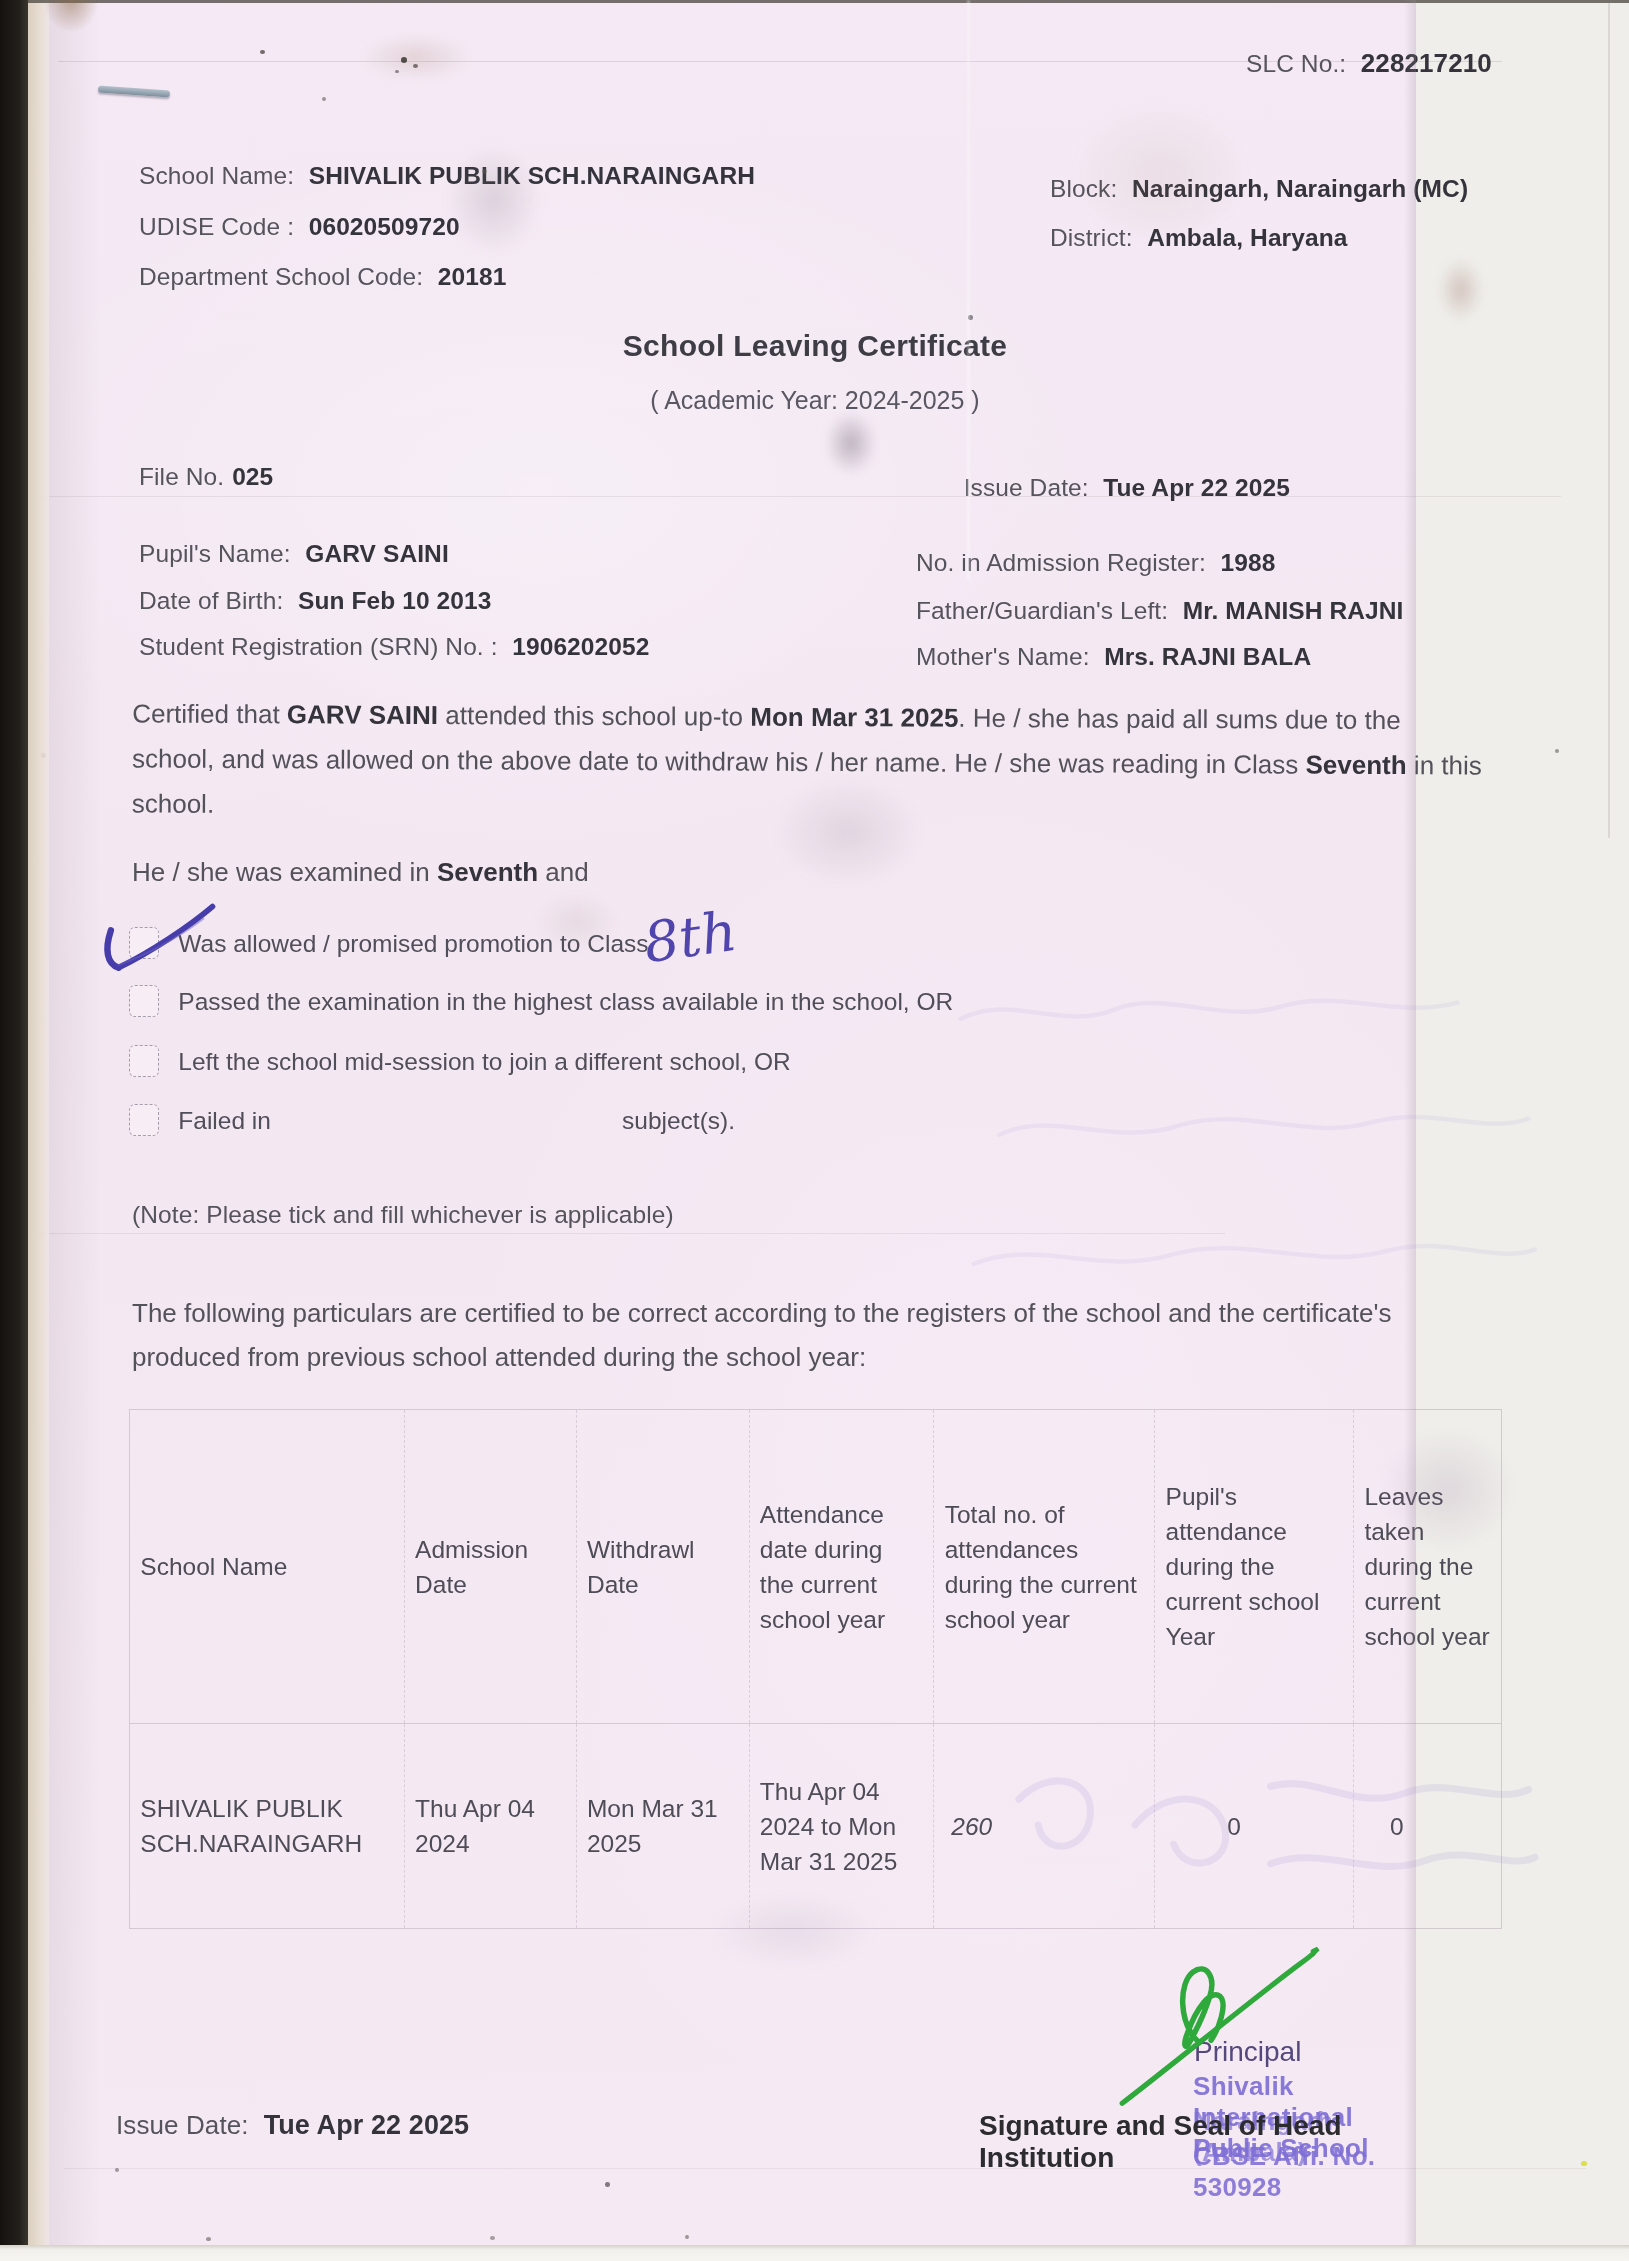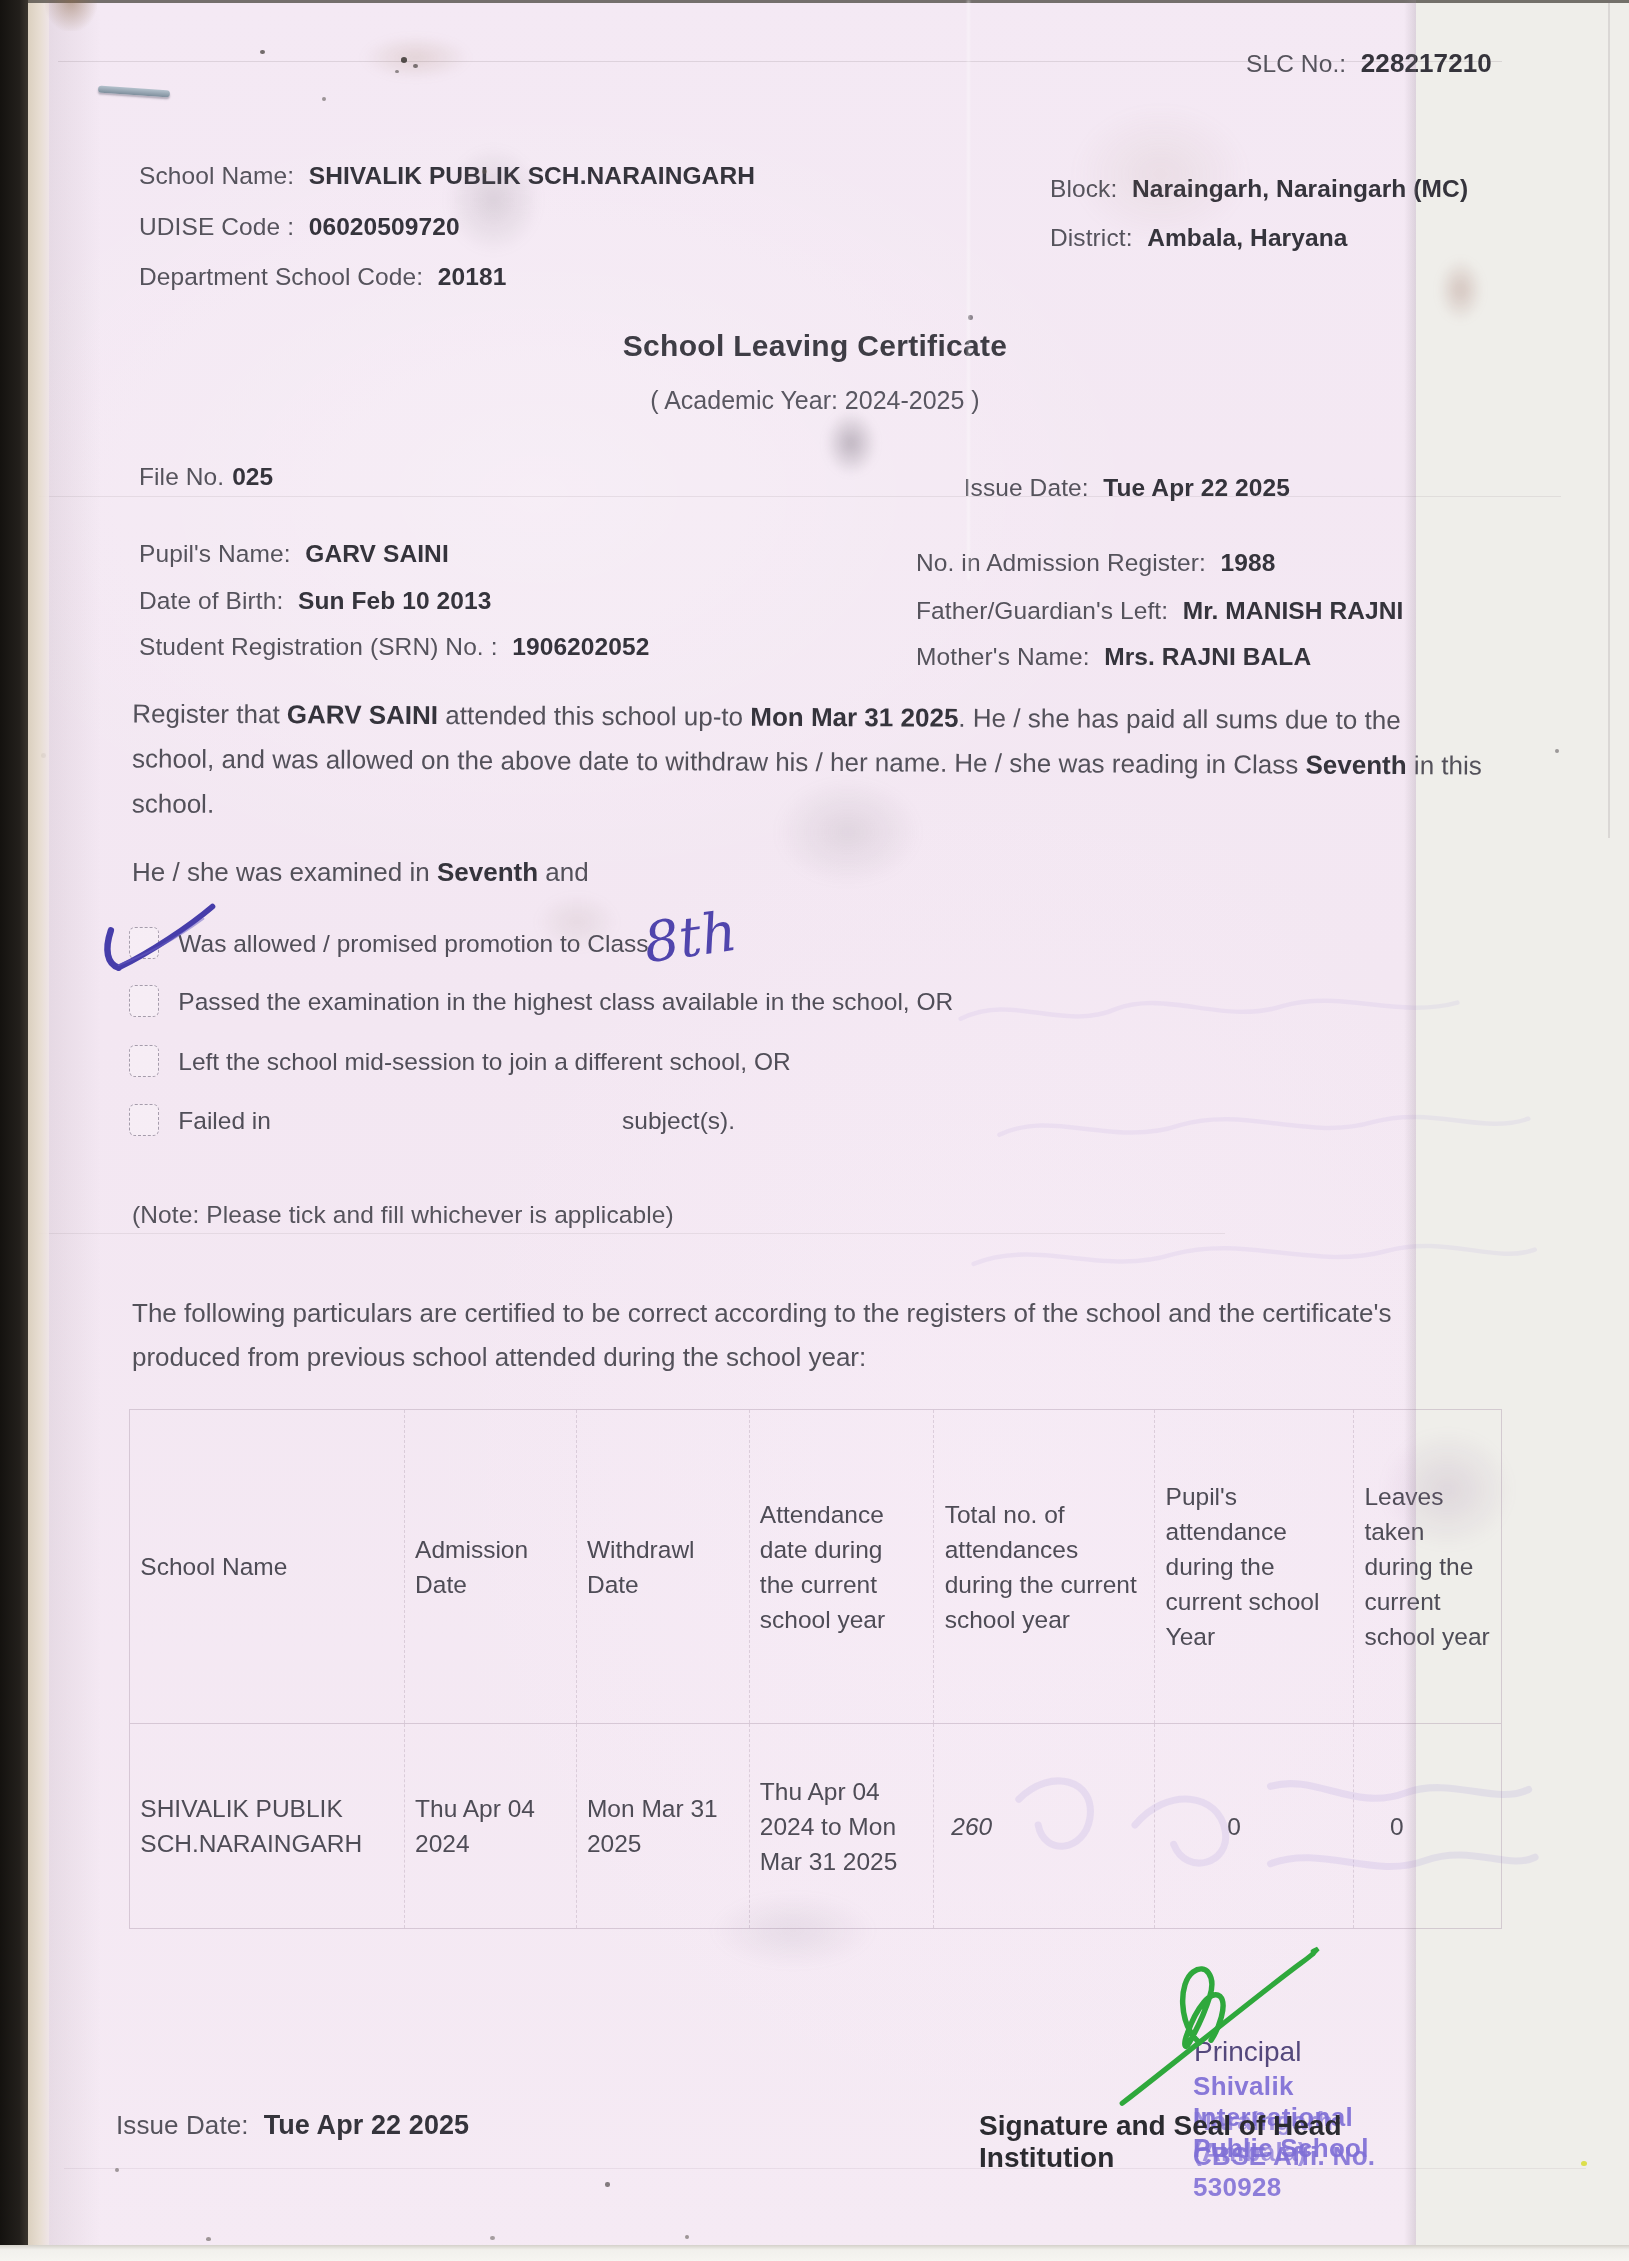--- a/index.html
+++ b/index.html
@@ -130,21 +130,21 @@
     <div class="row-abs" style="left:916px;top:597px;">
       <span class="lbl">Father/Guardian's Left:</span>
       <span class="val" style="margin-left:7.7px;">Mr. MANISH RAJNI</span>
     </div>
     <div class="row-abs" style="left:916px;top:643px;">
       <span class="lbl">Mother's Name:</span>
       <span class="val" style="margin-left:7.7px;">Mrs. RAJNI BALA</span>
     </div>
 
     <div class="para" style="left:132px;top:695px;width:1357px;transform:rotate(.3deg);">
-      <span>Register that </span><span class="val">GARV SAINI</span><span> attended this school up-to </span><span class="val">Mon Mar 31 2025</span><span>. He / she has paid all sums due to the school, and was allowed on the above date to withdraw his / her name. He / she was reading in Class </span><span class="val">Seventh</span><span> in this school.</span>
+      <span>Certified that </span><span class="val">GARV SAINI</span><span> attended this school up-to </span><span class="val">Mon Mar 31 2025</span><span>. He / she has paid all sums due to the school, and was allowed on the above date to withdraw his / her name. He / she was reading in Class </span><span class="val">Seventh</span><span> in this school.</span>
     </div>
 
     <div class="para" style="left:132px;top:850px;">
       <span>He / she was examined in </span><span class="val">Seventh</span><span> and</span>
     </div>
 
     <div class="opt-row" style="top:927px;">
       <div class="cb"></div>
       <div class="opt-label">Was allowed / promised promotion to Class</div>
       <div class="handwriting">8th</div>

